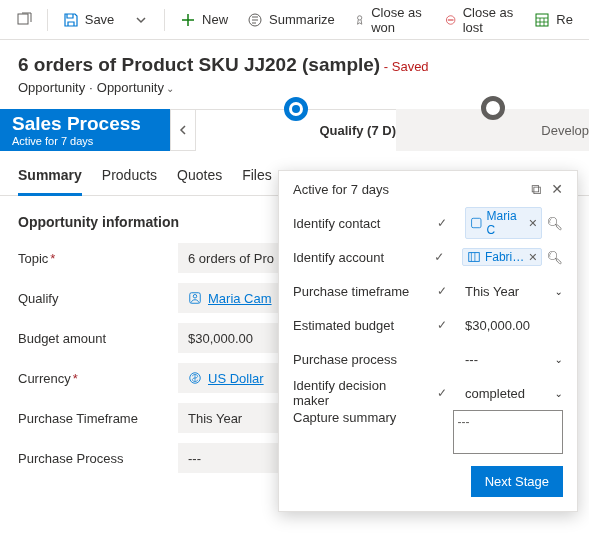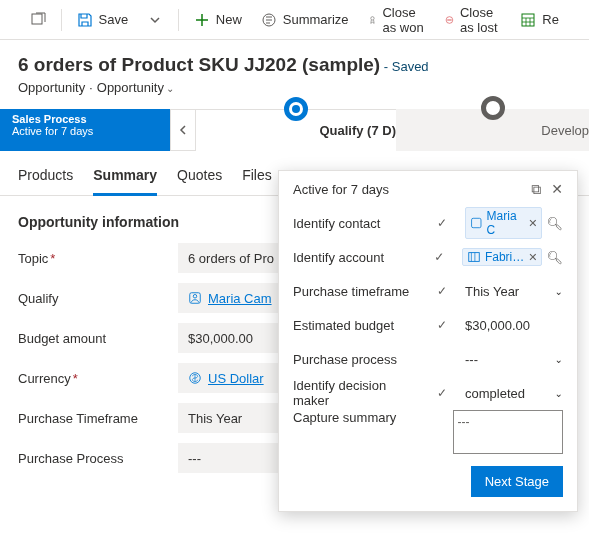--- a/index.html
+++ b/index.html
@@ -1,28 +1,28 @@
 <!DOCTYPE html>
 <html><head>
 <meta charset="utf-8">
 <style>
 * { box-sizing: border-box; margin: 0; padding: 0; }
 body { font-family: "Segoe UI", Arial, sans-serif; font-size: 13px; color: #323130; background: #fff; width: 589px; height: 546px; overflow: hidden; position: relative; }
-.toolbar { display: flex; align-items: center; height: 40px; border-bottom: 1px solid #e1dfdd; padding: 0 22px; gap: 3px; }
+.toolbar { display: flex; align-items: center; height: 40px; border-bottom: 1px solid #e1dfdd; padding: 0 8px; gap: 3px; }
 .toolbar .tbtn { display: flex; align-items: center; gap: 6px; padding: 6px 8px; cursor: pointer; font-size: 13px; color: #323130; }
 .toolbar .tbtn svg { width: 16px; height: 16px; }
 .sep { width: 1px; height: 22px; background: #e1dfdd; margin: 0 4px; }
 .hdr { padding: 14px 18px 6px; }
 .hdr h1 { font-size: 19px; font-weight: 600; display: inline; }
-.hdr .saved { font-size: 13px; color: #0c4a6e; font-weight: 400; text-align: right; }
+.hdr .saved { font-size: 13px; color: #b91c1c; font-weight: 400; text-align: right; }
 .crumbs { font-size: 13px; color: #323130; margin-top: 4px; }
 .crumbs .chev { font-size: 10px; color: #605e5c; margin-left: 2px; }
 .stagebar { display: flex; align-items: stretch; height: 42px; margin-top: 8px; }
 .stage-current { background: #0078d4; color: #fff; padding: 4px 12px; flex: 0 0 170px; position: relative; }
-.stage-current .nm { font-size: 11px; font-weight: 600; }
+.stage-current .nm { font-size: 19px; font-weight: 600; }
 .stage-current .sub { font-size: 11px; }
 .stage-back { width: 26px; border: 1px solid #e1dfdd; display: flex; align-items: center; justify-content: center; cursor: pointer; background:#fff; }
 .stage-rest { flex: 1; background: #f3f2f1; display: flex; align-items: center; position: relative; }
 .stage-q { background: #fff; border-top:1px solid #e1dfdd; display: flex; align-items: center; gap: 8px; padding-left: 42px; height: 100%; width: 200px; position: relative; justify-content: flex-end; }
 .circ { position: absolute; top: -13px; left: 50%; transform: translateX(-50%); width: 24px; height: 24px; border-radius: 50%; }
 .circ.blue { border: 5px solid #0078d4; background: #fff; }
 .circ.blue::after { content:""; position:absolute; inset:3px; background:#0078d4; border-radius:50%; }
 .circ.gray { border: 5px solid #605e5c; background: #fff; }
 .stage-d { flex:1; display:flex; align-items:center; justify-content:flex-end; padding-right:0; position:relative; height:100%; color:#605e5c; }
 .tabs { display: flex; gap: 20px; padding: 10px 18px 0; border-bottom: 1px solid #e1dfdd; }
@@ -138,22 +138,22 @@
       <span style="font-weight:600">Qualify  (7 D)</span>
     </div>
     <div class="stage-d">
       <span class="circ gray"></span>
       <span>Develop</span>
     </div>
   </div>
 </div>
 
 <div class="tabs">
+  <div class="tab active">Summary</div>
   <div class="tab">Products</div>
-  <div class="tab active">Summary</div>
   <div class="tab">Quotes</div>
   <div class="tab">Files</div>
 </div>
 
 <div class="section-title">Opportunity information</div>
 
 <div class="form">
   <div class="frow">
     <div class="flabel"><span>Topic</span><span class="req">*</span></div>
     <div class="fval">

